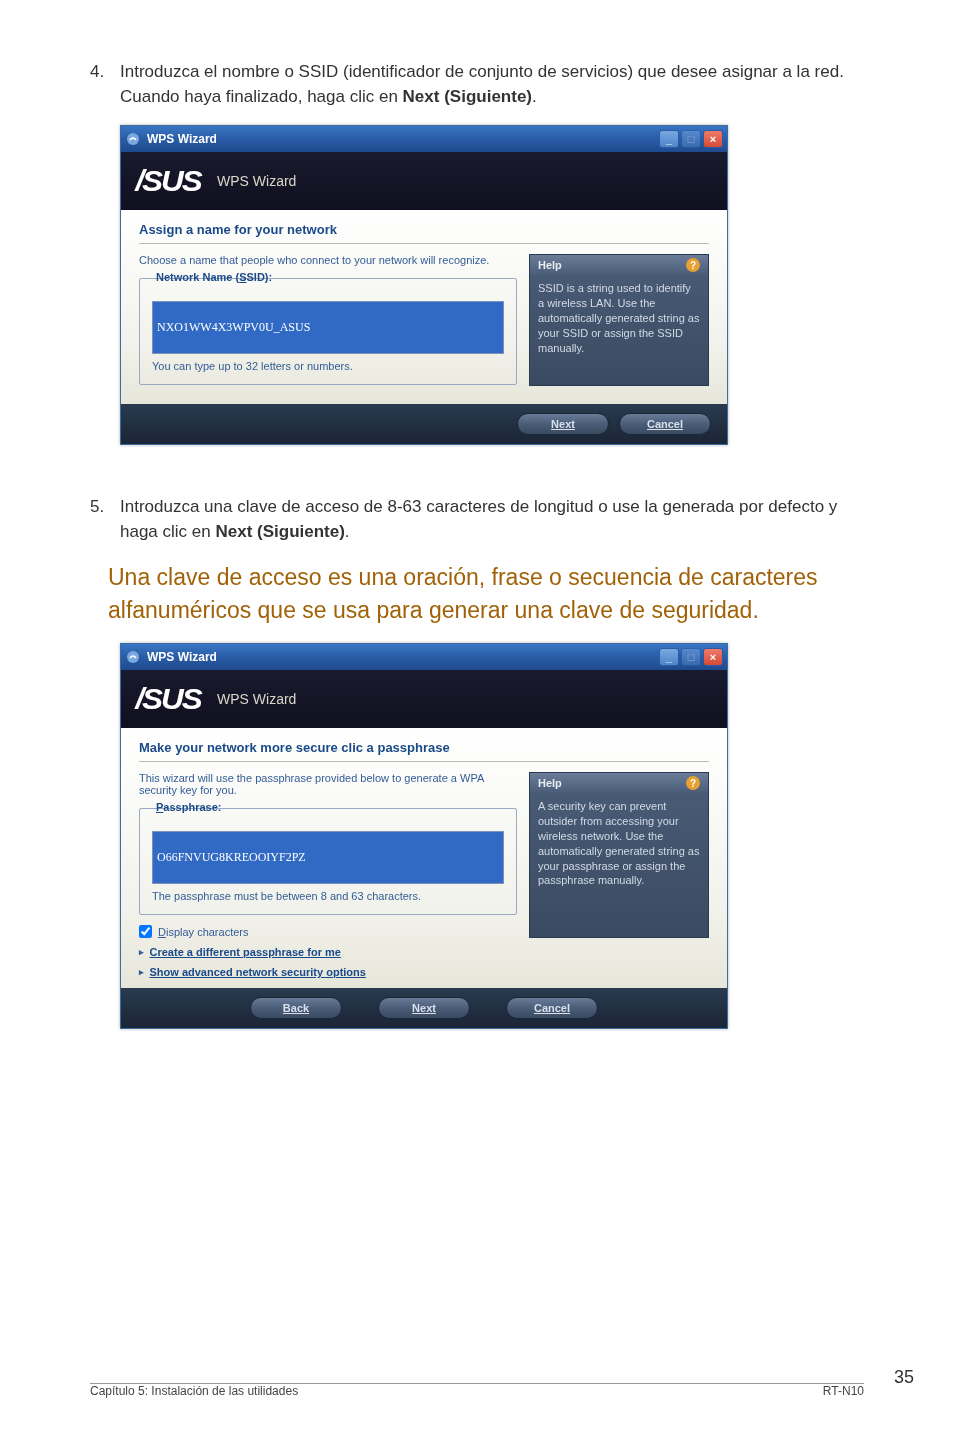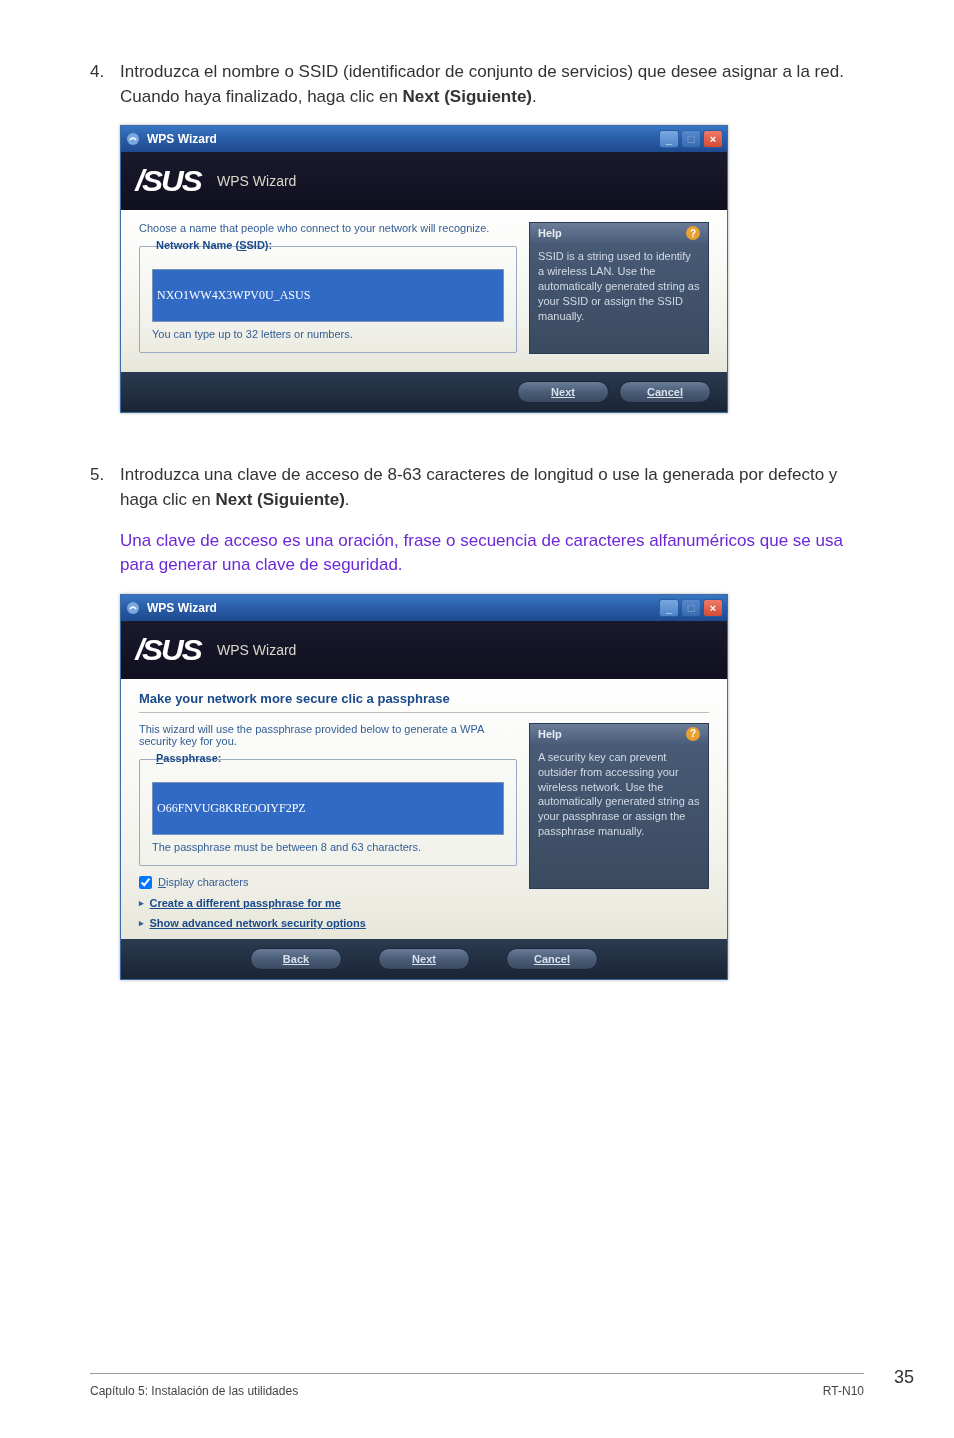--- a/index.html
+++ b/index.html
@@ -20,24 +20,24 @@
     }
     .instruction-num {
       width: 30px;
       flex-shrink: 0;
     }
     .instruction-text {
       flex: 1;
     }
     .instruction-text b { font-weight: bold; }
     .sub-text {
-      margin-left: 30px;
-      font-size: 17px;
+      margin-left: 18px;
+      font-size: 23px;
       line-height: 1.45;
-      color: #6d28d9;
+      color: #a16207;
       margin-bottom: 16px;
     }
     
     .dialog-wrap {
       margin-left: 30px;
       margin-bottom: 50px;
     }
     .dialog {
       width: 608px;
       border: 1px solid #3d6ba3;
@@ -198,21 +198,20 @@
       text-decoration: underline;
       cursor: pointer;
     }
     
     .footer {
       position: absolute;
       bottom: 40px;
       left: 90px;
       right: 90px;
       border-top: 1px solid #999;
-      padding-top: 10px;
       display: flex;
       justify-content: space-between;
       font-size: 12px;
       color: #444;
     }
     .page-num {
       position: absolute;
       right: 40px;
       bottom: 50px;
       font-size: 18px;
@@ -243,20 +242,21 @@
         <div class="win-btn">_</div>
         <div class="win-btn max">□</div>
         <div class="win-btn close">×</div>
       </div>
     </div>
     <div class="brandbar">
       <span class="asus-logo">/SUS</span>
       <span class="brand-title">WPS Wizard</span>
     </div>
     <div class="dialog-body">
+      <div class="step-title">Assign a name for your network</div>
       <div class="content-row">
         <div class="content-left">
           <div class="intro-text">Choose a name that people who connect to your network will recognize.</div>
           <fieldset class="fieldset">
             <div class="fieldset-legend">
               <span>Network Name (</span><span class="underline-letter">S</span><span>SID):</span>
             </div>
             <input type="text" class="text-input selected" value="NXO1WW4X3WPV0U_ASUS" style="">
             <div class="hint-text">You can type up to 32 letters or numbers.</div>
           </fieldset>

